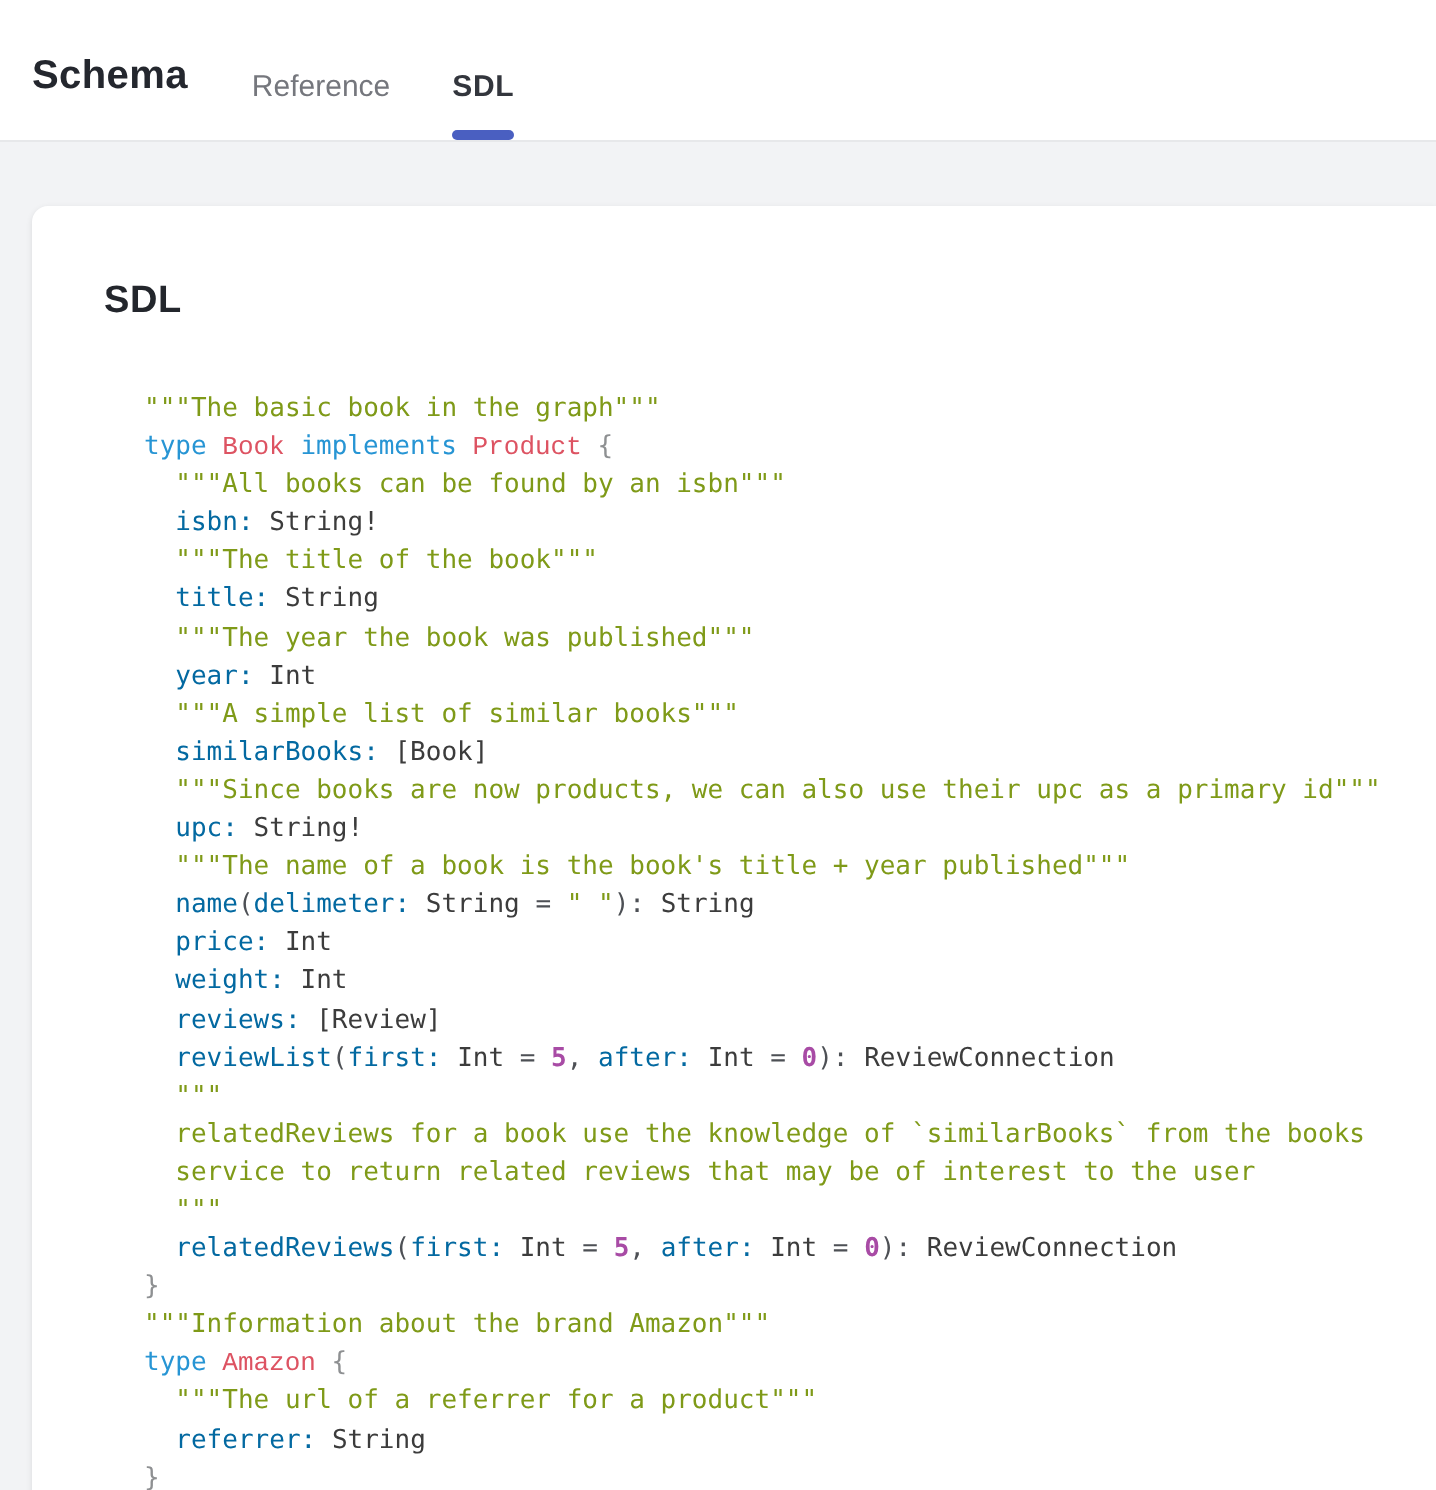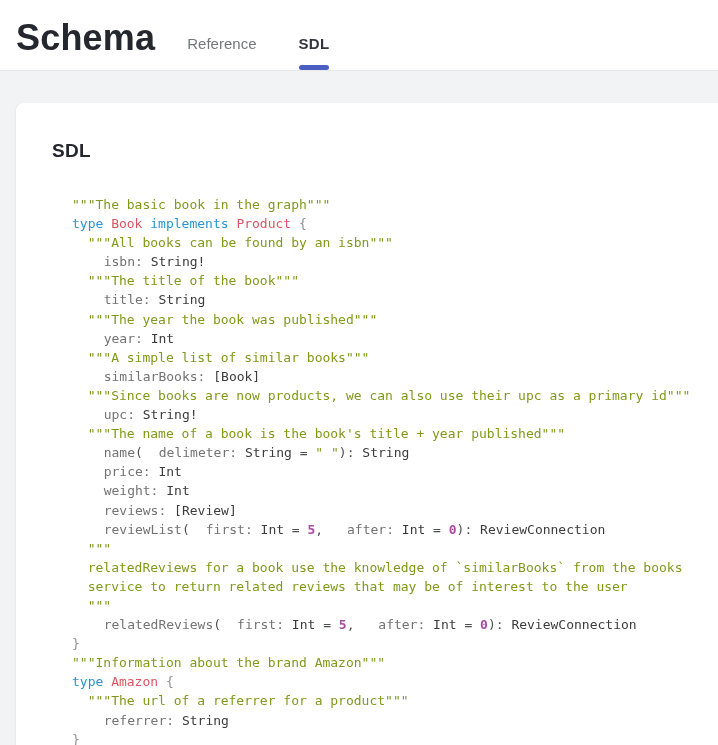--- a/index.html
+++ b/index.html
@@ -11,28 +11,28 @@
   
   .app-header {
     height:71px;
     background:#ffffff;
     border-bottom:1px solid #e7e8ea;
     display:flex;
     align-items:center;
     padding:6px 0 0 16px;
   }
   .page-title {
-    font-size:36px;
+    font-size:20px;
     font-weight:700;
     color:#24272e;
     letter-spacing:0.2px;
   }
   .tabs {
     display:flex;
-    gap:42px;
+    gap:31px;
     margin-left:32px;
     height:100%;
     align-items:center;
   }
   .tab {
     position:relative;
     height:100%;
     display:flex;
     align-items:center;
     font-size:15px;
@@ -81,22 +81,22 @@
     font-family:"DejaVu Sans Mono","Liberation Mono",monospace;
     font-size:13px;
     line-height:19.1px;
     white-space:pre;
     color:#4d5055;
   }
   .code-line { height:19.1px; }
   
   .tok-c { color:#7f9a18; }                    
   .tok-k { color:#2795d4;text-align:right; }                    
-  .tok-t { color:#dd5362; }                    
-  .tok-f { color:#737373;margin-left:16px; }                    
+  .tok-t { color:#dd5362;font-family:Liberation Mono, monospace; }                    
+  .tok-f { color:#0369a1; }                    
   .tok-s { color:#3c3c3c; font-weight:normal; }  
   .tok-n { color:#a84ba5; font-weight:bold; }  
   .tok-p { color:#8e9092; }                    
   .tok-d { color:#4d5055; }                    
 </style>
 </head>
 <body>
 
 <header class="app-header">
   <h1 class="page-title">Schema</h1>

